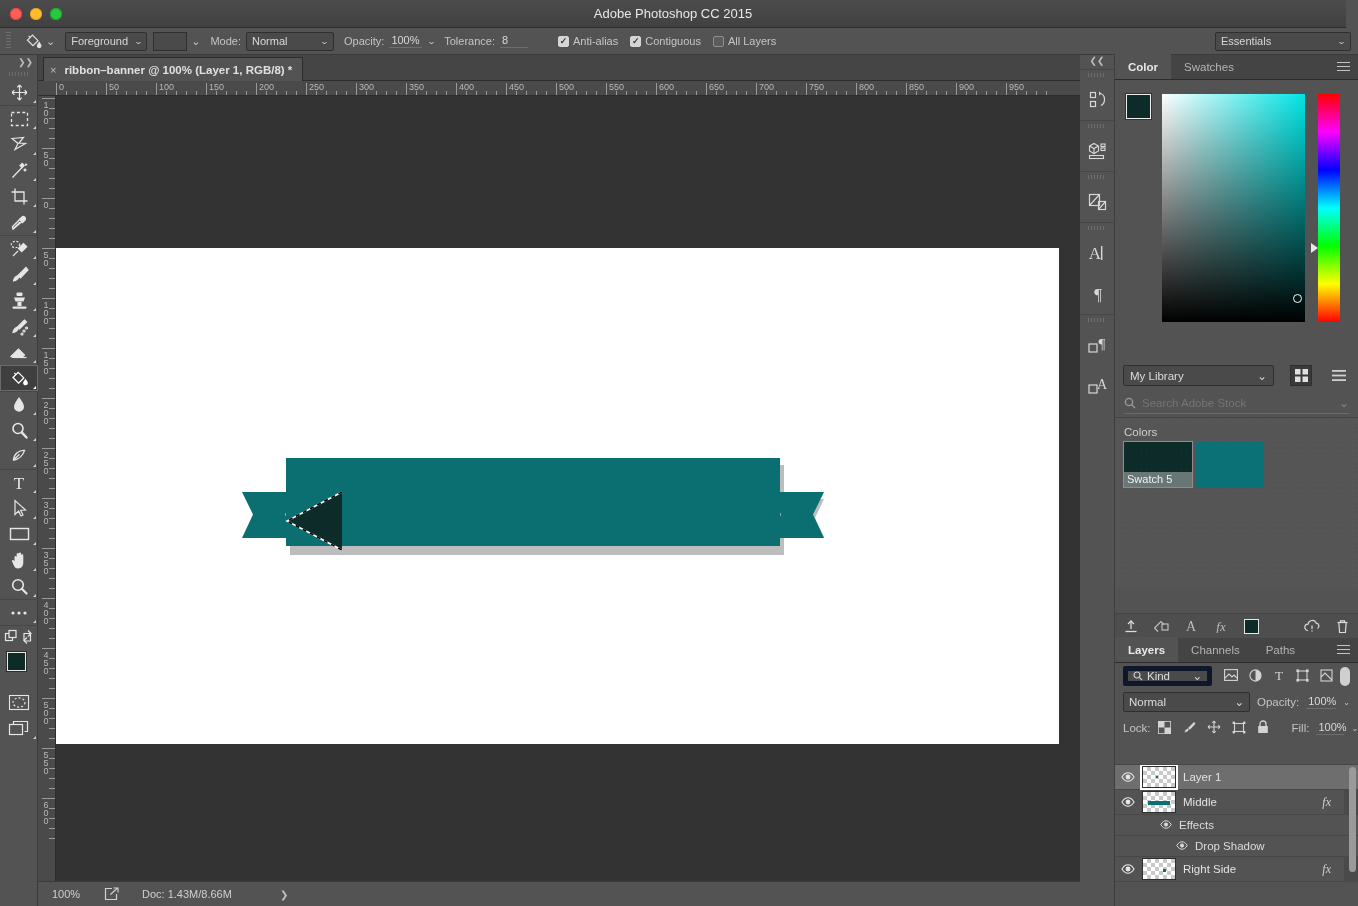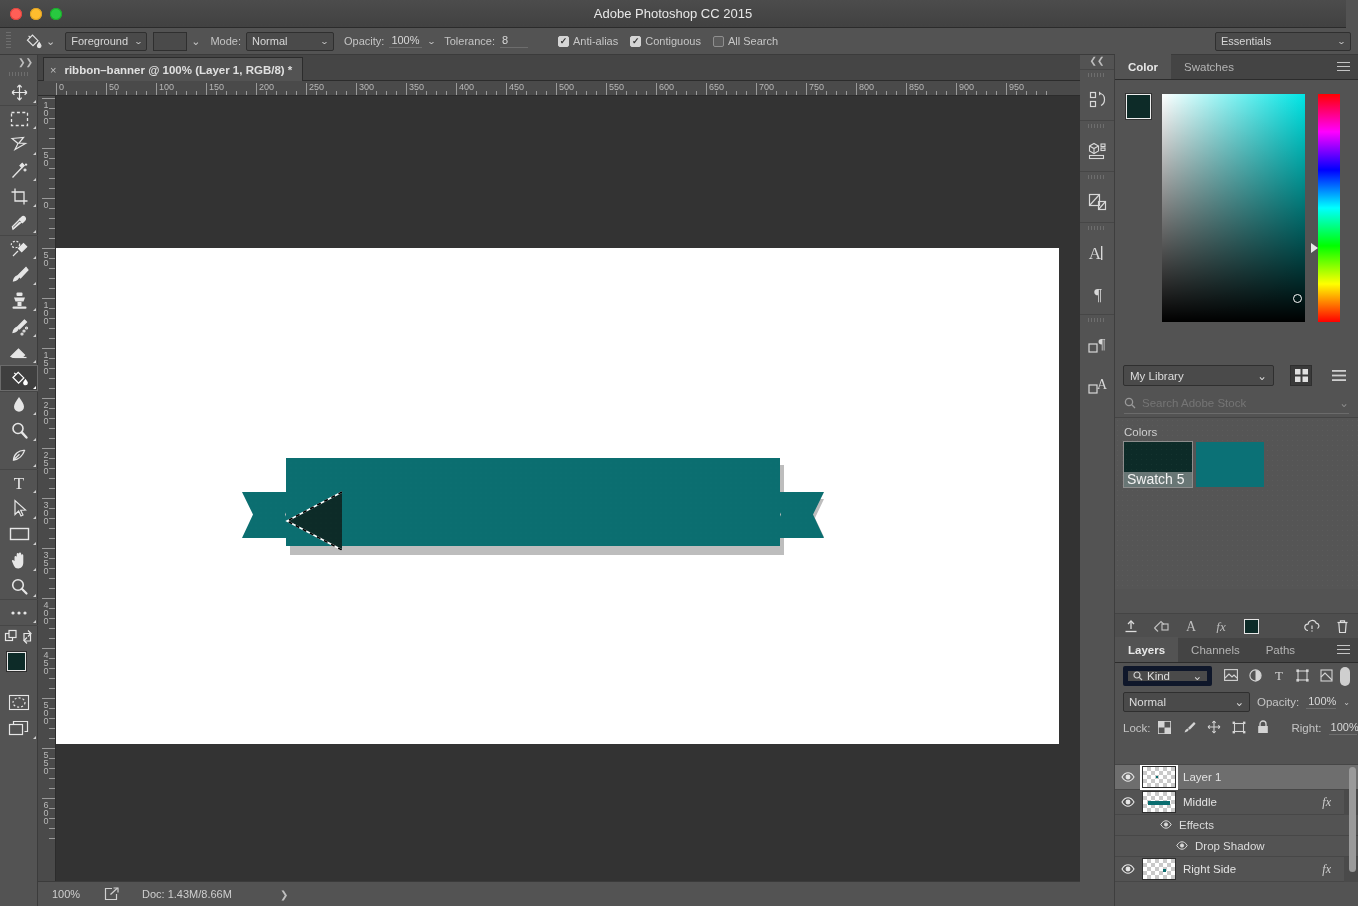--- a/index.html
+++ b/index.html
@@ -188,21 +188,21 @@
     border-bottom:1px solid #6b6b6b; height:22px; color:#8d8d8d; font-size:11.5px; }
   .lib-body { margin-top:3px; border-top:1px solid #444; height:172px; position:relative;
      background:#555555;
      background-image: radial-gradient(#5b5b5b 0.8px, transparent 0.8px);
      background-size:5px 5px; }
   .lib-colors-label { padding:8px 0 4px 9px; font-size:11.5px; color:#cfcfcf;}
   .lib-swatches { display:flex; gap:4px; padding-left:9px; }
   .sw { width:68px; height:45px; position:relative; }
   .sw.selected { outline:1px solid #8d8d8d; }
   .sw .swname { position:absolute; left:0; right:0; bottom:0; height:15px; background:rgba(180,180,180,.55);
-    color:#f2f2f2; font-size:14px; padding-left:3px; line-height:15px; }
+    color:#f2f2f2; font-size:11px; padding-left:3px; line-height:15px; }
   .lib-footer { position:absolute; left:0; right:0; bottom:0; height:25px; background:#4e4e4e;
     border-top:1px solid #444; display:flex; align-items:center; padding:0 9px; gap:15px; }
 
   
   .layerspanel { background:#535353; position:relative; height:268px;}
   .lp-row { display:flex; align-items:center; height:26px; padding:0 8px; gap:7px; }
   .lp-filter { width:96px; height:20px; background:#4a4a4a; border:5px solid #0f172a; border-radius:2px;
     display:flex; align-items:center; justify-content:space-between; padding:0 5px; font-size:11.5px; color:#dcdcdc;}
   .lp-ficons { display:flex; align-items:center; gap:11px; margin-left:5px; }
   .toggle-pill { width:11px; height:19px; border-radius:6px; background:#cfcfcf; margin-left:auto; }
@@ -274,21 +274,21 @@
     <div class="cbgrp" style="margin-left:30px;">
       <span class="cbx on"></span>
       <span>Anti-alias</span>
     </div>
     <div class="cbgrp">
       <span class="cbx on"></span>
       <span>Contiguous</span>
     </div>
     <div class="cbgrp">
       <span class="cbx"></span>
-      <span>All Search</span>
+      <span>All Layers</span>
     </div>
 
     <div class="sel" style="position:absolute; right:7px; width:136px; justify-content:space-between;">
       <span>Essentials</span>
       <span class="cv">⌄</span>
     </div>
   </div>
 
   <div class="toolbar">
     <div class="tb-collapse">❯❯</div>
@@ -1074,21 +1074,21 @@
               <rect x="0.6" y="10" width="2.4" height="2.4"></rect>
                   <rect x="11" y="10" width="2.4" height="2.4"></rect>
                 </g>
               </svg></span>
           <span>
             <svg width="12" height="14" viewBox="0 0 12 14">
                 <path d="M3 6V4a3 3 0 0 1 6 0v2" fill="none" stroke="#d4d4d4" stroke-width="1.3"></path>
               <rect x="1.2" y="6" width="9.6" height="7" fill="#d4d4d4"></rect>
               </svg></span>
         </div>
-        <span style="font-size:11.5px;color:#c4c4c4;margin-left:16px;">Right:</span>
+        <span style="font-size:11.5px;color:#c4c4c4;margin-left:16px;">Fill:</span>
         <span class="numfield">100%</span>
         <span class="cv" style="font-size:8px;color:#c8c8c8;">⌄</span>
       </div>
 
       <div class="layer-list">
 
         <div class="layer-item selected">
           <span class="eye">
             <svg width="14" height="10" viewBox="0 0 14 10">
                 <g fill="none" stroke="#e8e8e8" stroke-width="1.1">

